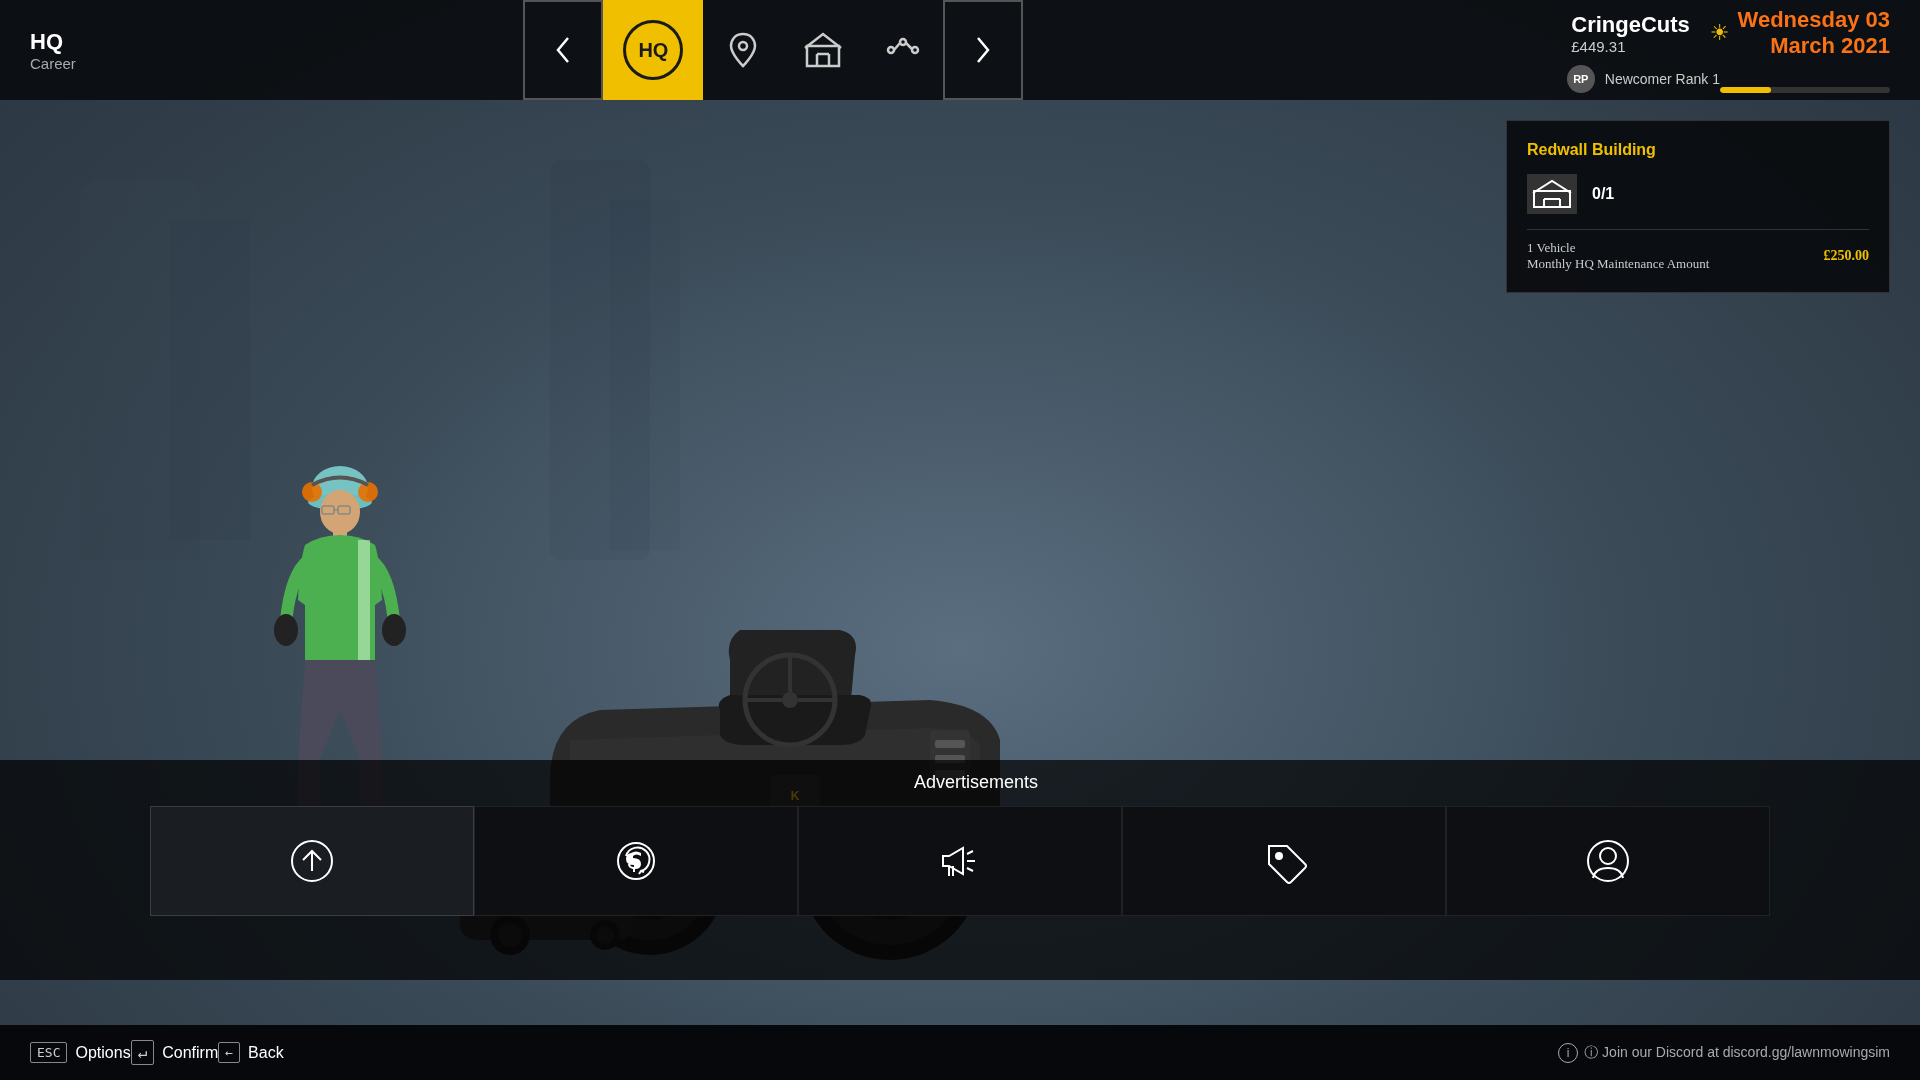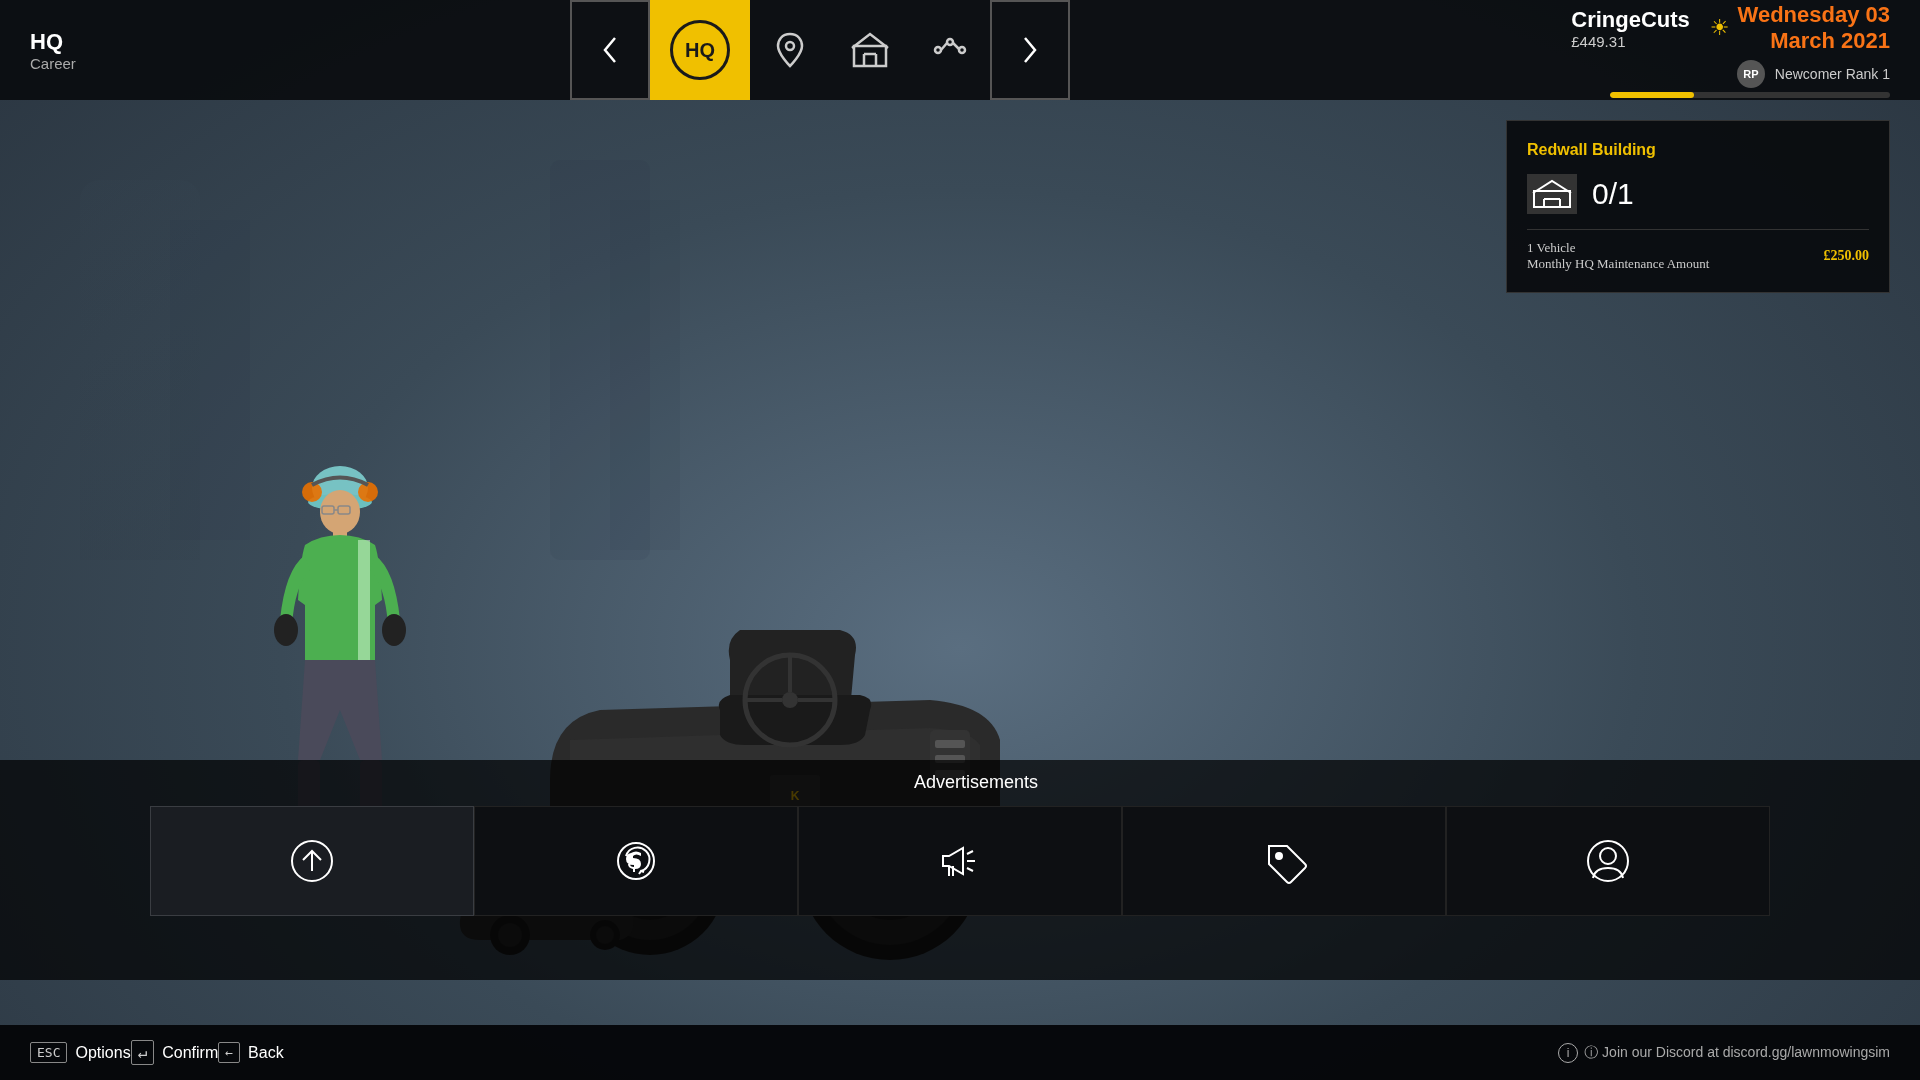--- a/index.html
+++ b/index.html
@@ -143,21 +143,21 @@
       font-size: 22px;
       font-weight: bold;
       color: #f97316;
       text-align: right;
     }
 
     .xp-bar-container {
       width: 100%;
       margin-top: 6px;
       display: flex;
-      flex-direction: column;
+      flex-direction: row;
       align-items: flex-end;
     }
 
     .xp-bar-row {
       display: flex;
       align-items: center;
       gap: 10px;
       width: 100%;
       justify-content: flex-end;
     }
@@ -259,22 +259,22 @@
       width: 50px;
       height: 40px;
       background: #333;
       display: flex;
       align-items: center;
       justify-content: center;
       font-size: 22px;
     }
 
     .building-count {
-      font-size: 30px;
-      font-weight: normal;
+      font-size: 16px;
+      font-weight: bold;
       color: #ffffff;
     }
 
     .building-divider {
       height: 1px;
       background: #333;
       margin: 10px 0;
     }
 
     .building-detail-row {

